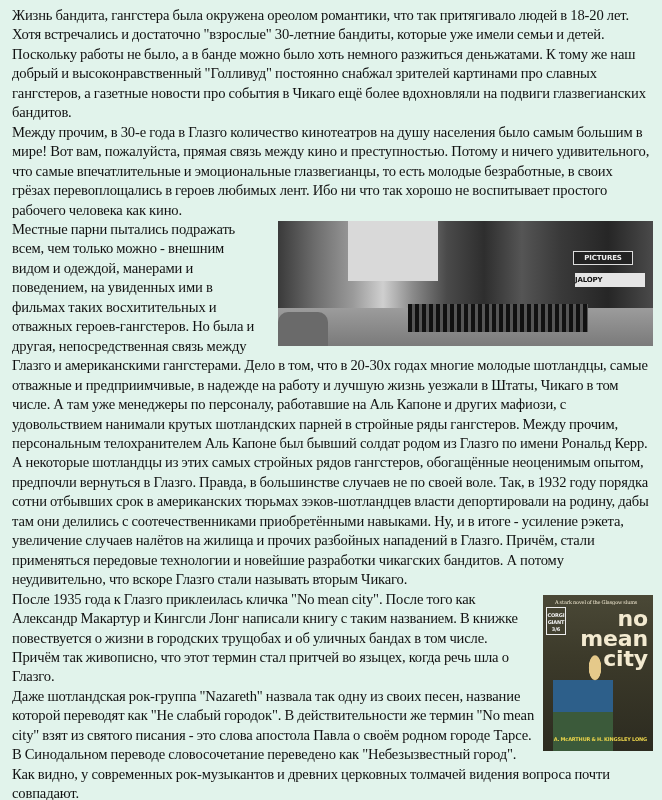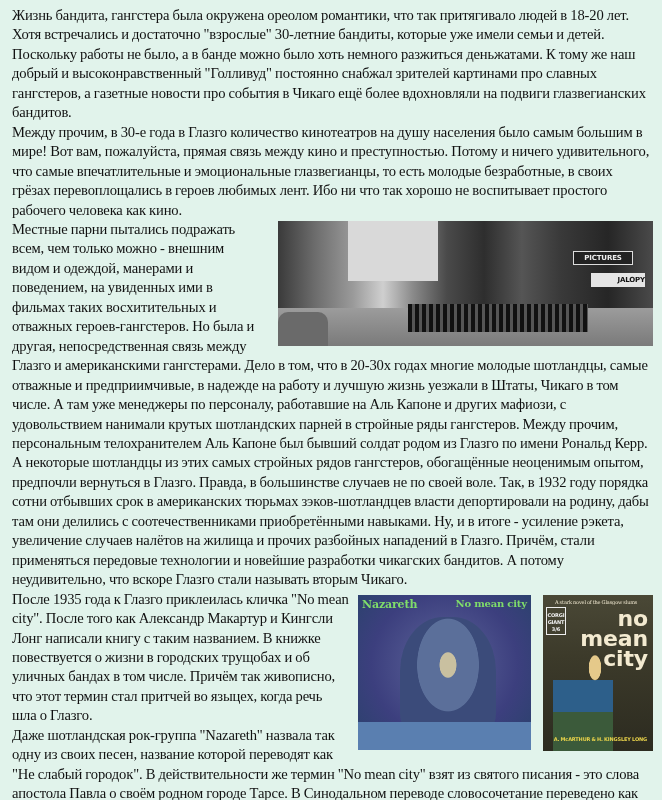--- a/index.html
+++ b/index.html
@@ -24,21 +24,21 @@
   }
   .photo {
     width: 375px; height: 125px;
     position: relative;
     overflow: hidden;
     background: linear-gradient(90deg, #3a3a3a 0%, #6d6d6d 10%, #9a9a9a 20%, #cfcfcf 28%, #8a8a8a 36%, #4a4a4a 45%, #2e2e2e 55%, #555 65%, #3a3a3a 75%, #262626 88%, #4a4a4a 100%);
   }
   .photo .sky { position: absolute; left: 70px; top: 0; width: 90px; height: 60px; background: #d9d9d9; }
   .photo .street { position: absolute; left: 0; bottom: 0; width: 100%; height: 38px; background: linear-gradient(180deg,#9c9c9c,#7a7a7a); }
   .photo .sign { position: absolute; right: 20px; top: 30px; width: 58px; height: 12px; background: #222; border: 1px solid #ddd; color: #eee; font: bold 7px "DejaVu Sans", sans-serif; text-align: center; line-height: 12px; }
-  .photo .banner { position: absolute; right: 8px; top: 52px; width: 54px; height: 14px; background: #e5e5e5; color: #111; font: bold 7px "DejaVu Sans", sans-serif; text-align: right; line-height: 14px; }
+  .photo .banner { position: absolute; right: 8px; top: 52px; width: 70px; height: 14px; background: #e5e5e5; color: #111; font: bold 7px "DejaVu Sans", sans-serif; text-align: left; line-height: 14px; }
   .photo .crowd { position: absolute; left: 130px; bottom: 14px; width: 180px; height: 28px; background: repeating-linear-gradient(90deg,#111 0 4px,#555 4px 7px); }
   .photo .car { position: absolute; left: 0; bottom: 0; width: 50px; height: 34px; background: #6a6a6a; border-radius: 10px 10px 0 0; }
   .covers {
     float: right;
     margin: 5px -1px 4px 8px;
     display: flex; gap: 12px;
   }
   .album {
     width: 173px; height: 155px; position: relative; overflow: hidden;
     background: radial-gradient(ellipse at 50% 45%, #6c7a9e 0%, #4a4f8a 35%, #3c3f7e 60%, #28426a 100%);
@@ -72,26 +72,20 @@
       <div class="crowd"></div>
       <div class="sign">PICTURES</div>
       <div class="banner">JALOPY</div>
     </div>
   </div>
   <p>Местные парни пытались подражать всем, чем только можно - внешним видом и одеждой, манерами и поведением, на увиденных ими в фильмах таких восхитительных и отважных героев-гангстеров. Но была и другая, непосредственная связь между Глазго и американскими гангстерами. Дело в том, что в 20-30х годах многие молодые шотландцы, самые отважные и предприимчивые, в надежде на работу и лучшую жизнь уезжали в Штаты, Чикаго в том числе. А там уже менеджеры по персоналу, работавшие на Аль Капоне и других мафиози, с удовольствием нанимали крутых шотландских парней в стройные ряды гангстеров. Между прочим, персональным телохранителем Аль Капоне был бывший солдат родом из Глазго по имени Рональд Керр.</p>
 
   <p>А некоторые шотландцы из этих самых стройных рядов гангстеров, обогащённые неоценимым опытом, предпочли вернуться в Глазго. Правда, в большинстве случаев не по своей воле. Так, в 1932 году порядка сотни отбывших срок в американских тюрьмах зэков-шотландцев власти депортировали на родину, дабы там они делились с соотечественниками приобретёнными навыками. Ну, и в итоге - усиление рэкета, увеличение случаев налётов на жилища и прочих разбойных нападений в Глазго. Причём, стали применяться передовые технологии и новейшие разработки чикагских бандитов. А потому неудивительно, что вскоре Глазго стали называть вторым Чикаго.</p>
 
   <div class="covers">
-    <div class="album">
-      <div class="figure"></div>
-      <div class="ground"></div>
-      <div class="band">Nazareth</div>
-      <div class="title">No mean city</div>
-    </div>
     <div class="book">
       <div class="tag">A stark novel of the Glasgow slums</div>
       <div class="corgi">CORGI GIANT 3/6</div>
       <div class="bigtitle">no mean city</div>
       <div class="people"></div>
       <div class="authors">A. McARTHUR &amp; H. KINGSLEY LONG</div>
     </div>
   </div>
   <p>После 1935 года к Глазго приклеилась кличка "No mean city". После того как Александр Макартур и Кингсли Лонг написали книгу с таким названием. В книжке повествуется о жизни в городских трущобах и об уличных бандах в том числе. Причём так живописно, что этот термин стал притчей во языцех, когда речь шла о Глазго.</p>
   <p>Даже шотландская рок-группа "Nazareth" назвала так одну из своих песен, название которой переводят как "Не слабый городок". В действительности же термин "No mean city" взят из святого писания - это слова апостола Павла о своём родном городе Тарсе. В Синодальном переводе словосочетание переведено как "Небезызвестный город". Как видно, у современных рок-музыкантов и древних церковных толмачей видения вопроса почти совпадают.</p>

